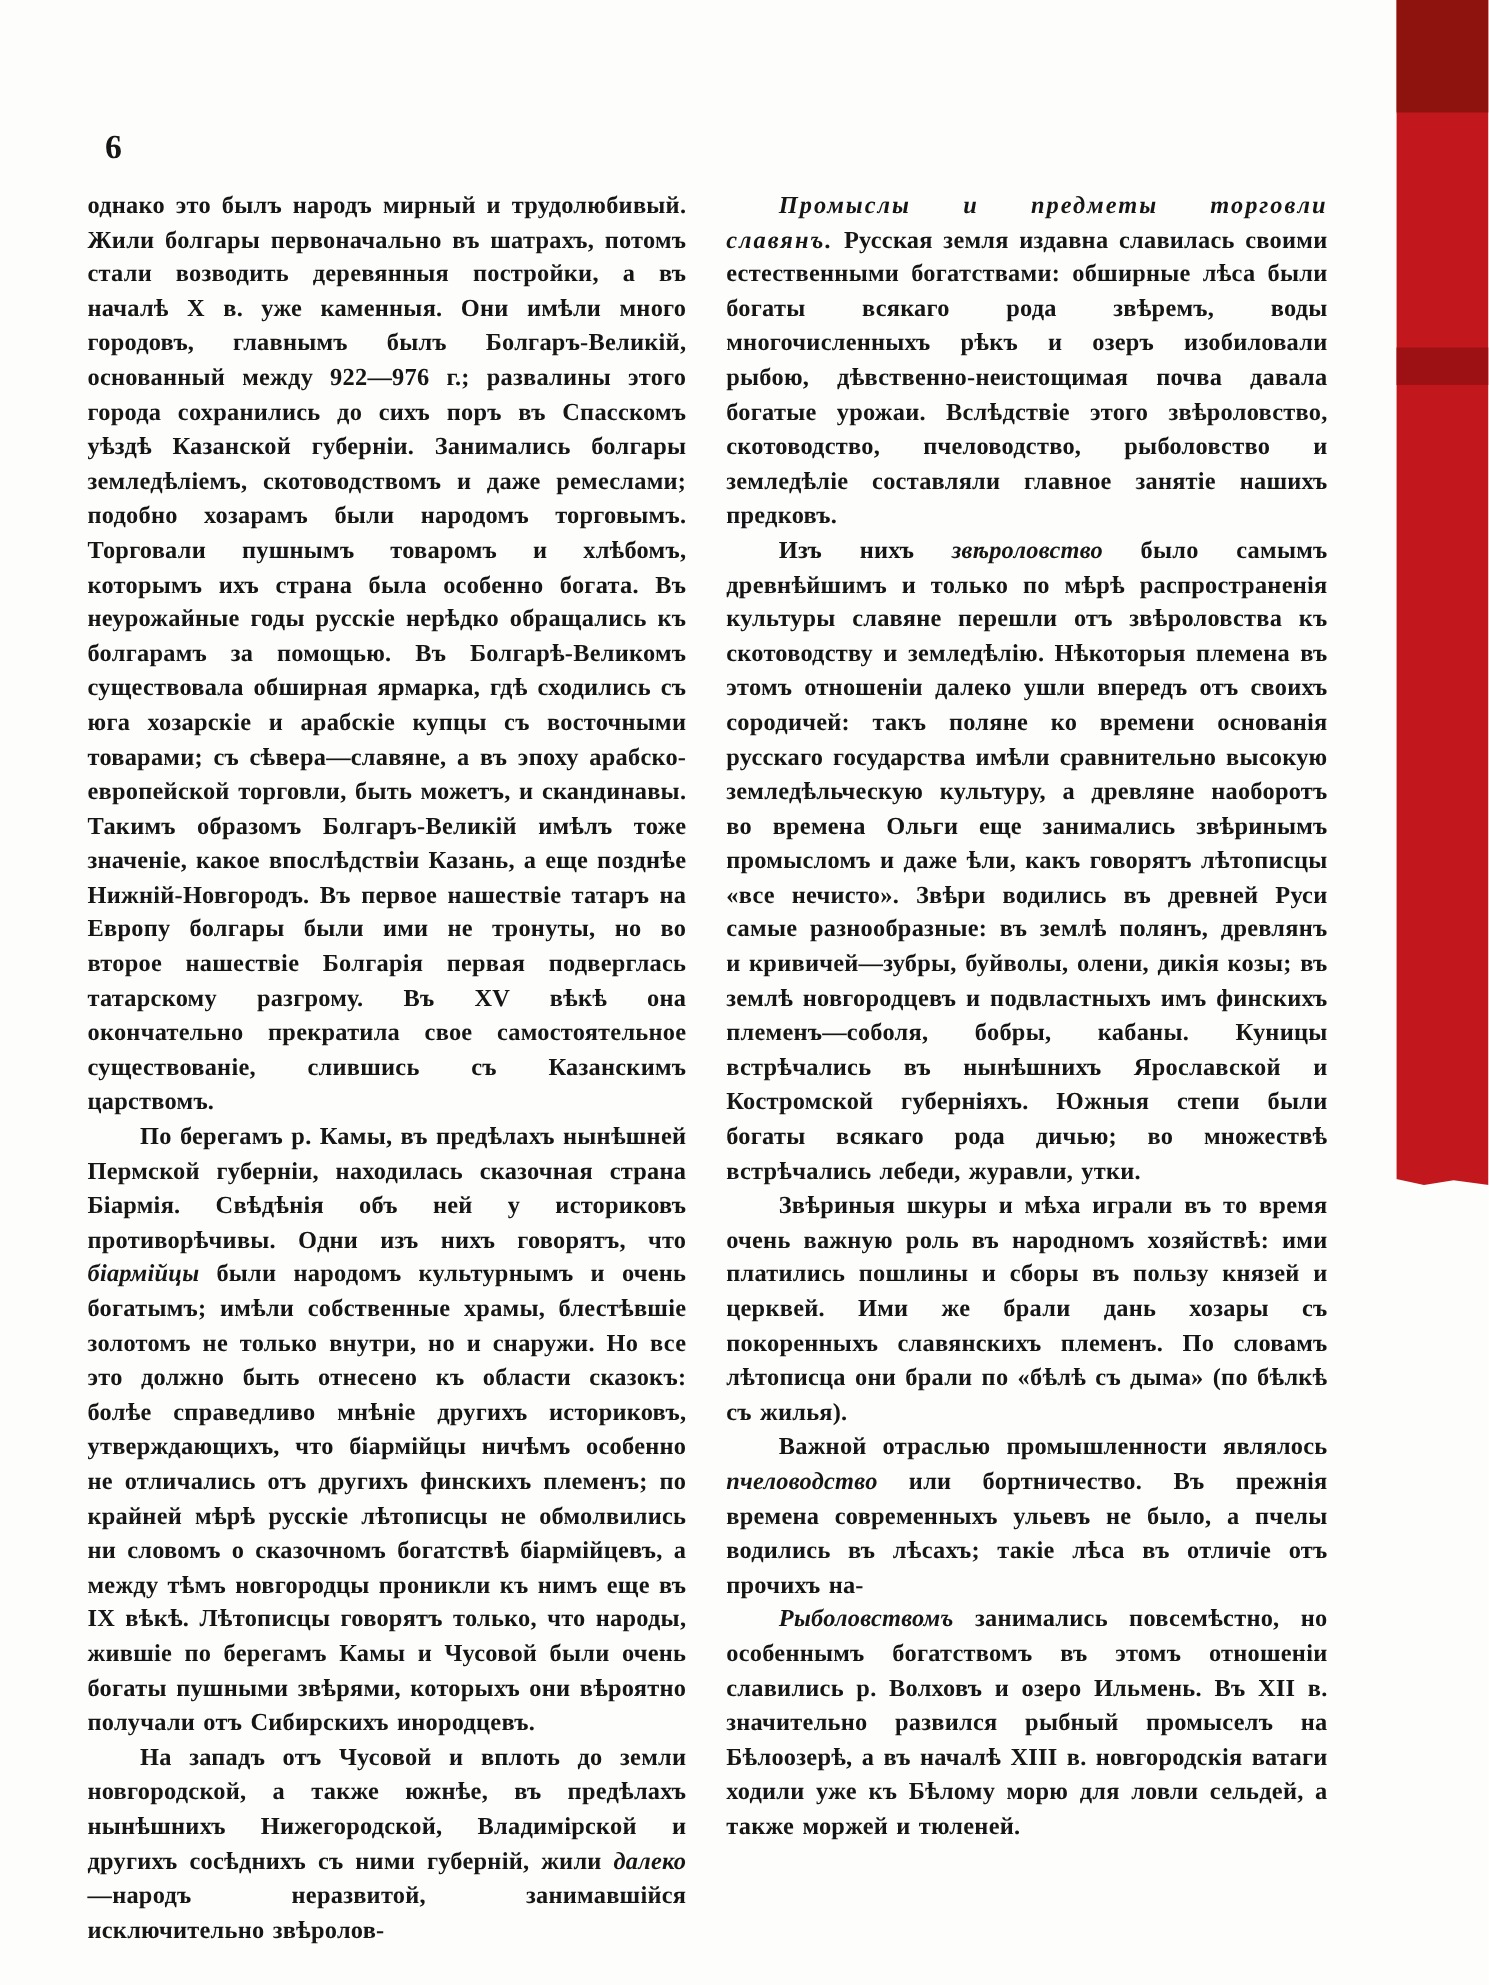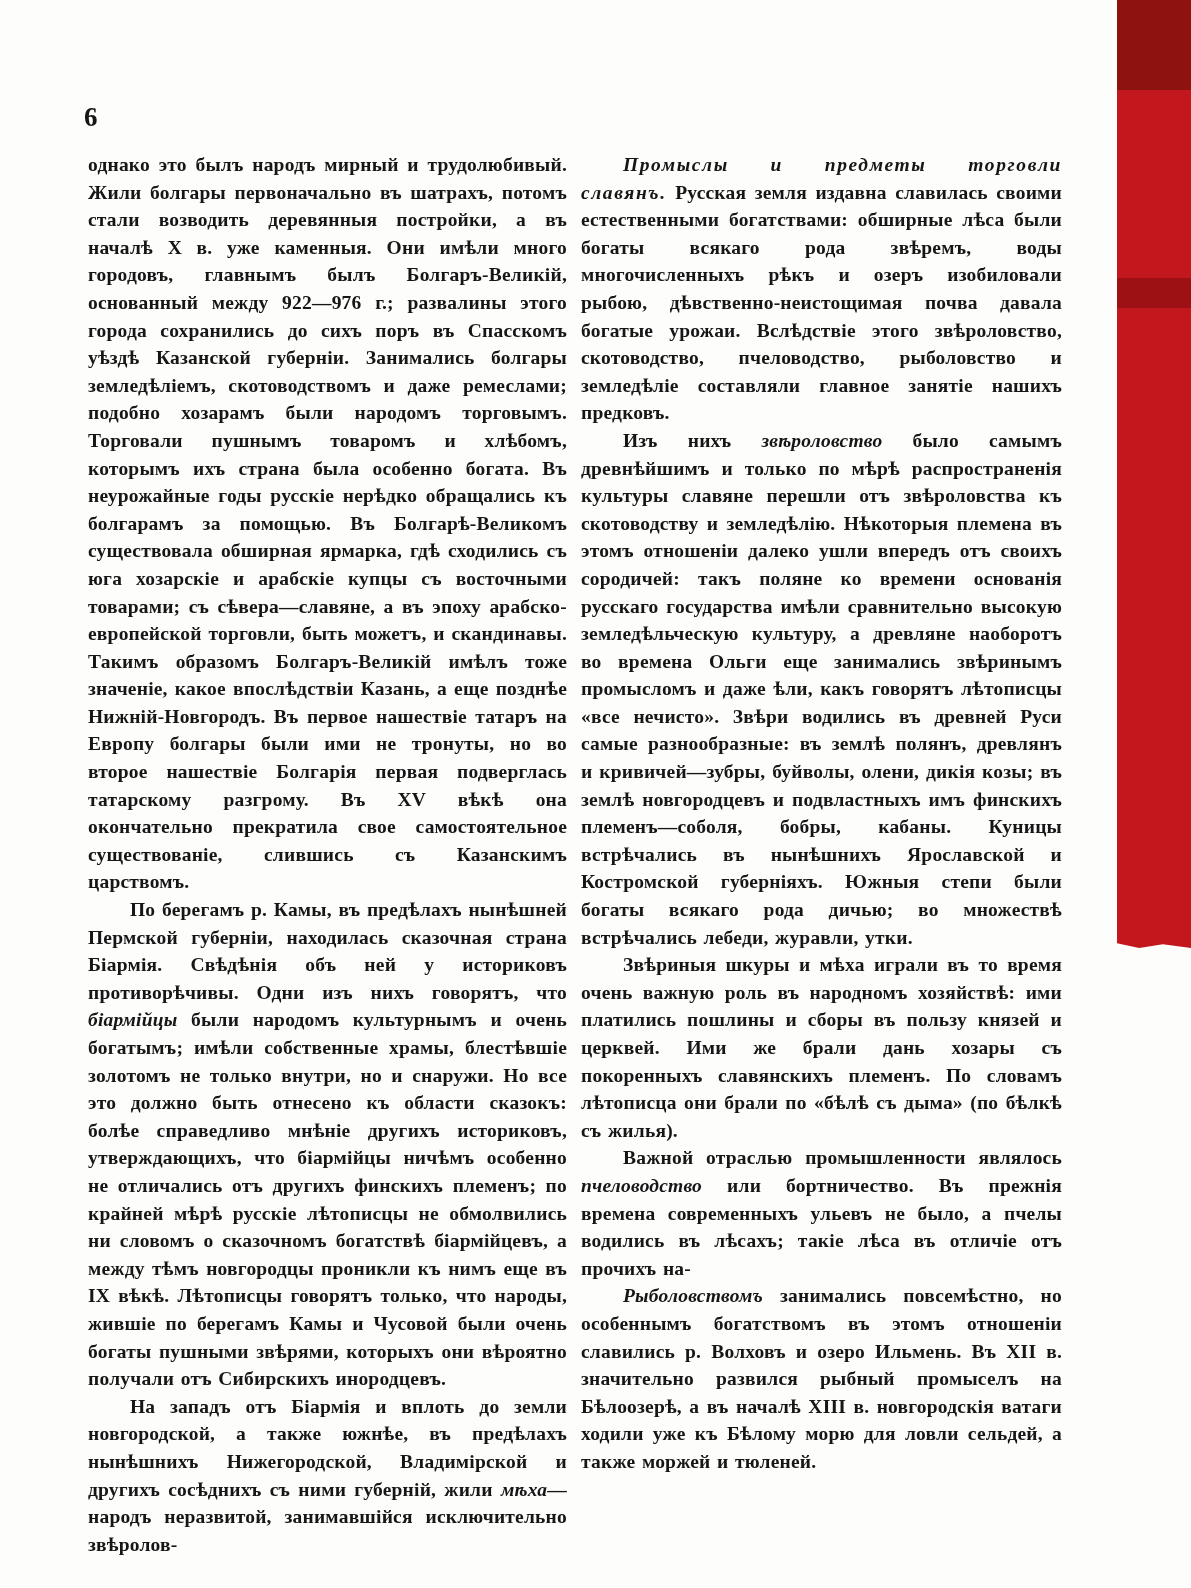--- a/index.html
+++ b/index.html
@@ -27,21 +27,21 @@
   .column {
     position: absolute;
     top: 151px;
     font-size: 19.5px;
     line-height: 27.6px;
     font-weight: 700;
     text-align: justify;
     letter-spacing: 0.2px;
     word-spacing: 1.5px;
   }
-  .column-left  { left: 88px;  width: 479px; }
+  .column-left  { left: 70px;  width: 479px; }
   .column-right { left: 581px; width: 481px; }
   .para { margin: 0; }
   .para.indent { text-indent: 42px; }
   .run-italic { font-style: italic; }
   .run-spread { font-style: italic; letter-spacing: 1.6px; word-spacing: 6px; }
   .edge-stripe {
     position: absolute;
     top: 0;
     right: 0;
     width: 74px;
@@ -51,21 +51,21 @@
   .stripe-band { position: absolute; left: 0; width: 100%; }
 </style>
 </head>
 <body>
 
 <div class="page">
   <div class="page-number">6</div>
   <div class="column column-left">
       <p class="para"><span class="run-regular">однако это былъ народъ мирный и трудолюбивый. Жили болгары первоначально въ шатрахъ, потомъ стали возводить деревянныя постройки, а въ началѣ X в. уже каменныя. Они имѣли много городовъ, главнымъ былъ Болгаръ-Великій, основанный между 922—976 г.; развалины этого города сохранились до сихъ поръ въ Спасскомъ уѣздѣ Казанской губерніи. Занимались болгары земледѣліемъ, скотоводствомъ и даже ремеслами; подобно хозарамъ были народомъ торговымъ. Торговали пушнымъ товаромъ и хлѣбомъ, которымъ ихъ страна была особенно богата. Въ неурожайные годы русскіе нерѣдко обращались къ болгарамъ за помощью. Въ Болгарѣ-Великомъ существовала обширная ярмарка, гдѣ сходились съ юга хозарскіе и арабскіе купцы съ восточными товарами; съ сѣвера—славяне, а въ эпоху арабско-европейской торговли, быть можетъ, и скандинавы. Такимъ образомъ Болгаръ-Великій имѣлъ тоже значеніе, какое впослѣдствіи Казань, а еще позднѣе Нижній-Новгородъ. Въ первое нашествіе татаръ на Европу болгары были ими не тронуты, но во второе нашествіе Болгарія первая подверглась татарскому разгрому. Въ XV вѣкѣ она окончательно прекратила свое самостоятельное существованіе, слившись съ Казанскимъ царствомъ.</span></p>
       <p class="para indent"><span class="run-regular">По берегамъ р. Камы, въ предѣлахъ нынѣшней Пермской губерніи, находилась сказочная страна Біармія. Свѣдѣнія объ ней у историковъ противорѣчивы. Одни изъ нихъ говорятъ, что </span><span class="run-italic">біармійцы</span><span class="run-regular"> были народомъ культурнымъ и очень богатымъ; имѣли собственные храмы, блестѣвшіе золотомъ не только внутри, но и снаружи. Но все это должно быть отнесено къ области сказокъ: болѣе справедливо мнѣніе другихъ историковъ, утверждающихъ, что біармійцы ничѣмъ особенно не отличались отъ другихъ финскихъ племенъ; по крайней мѣрѣ русскіе лѣтописцы не обмолвились ни словомъ о сказочномъ богатствѣ біармійцевъ, а между тѣмъ новгородцы проникли къ нимъ еще въ IX вѣкѣ. Лѣтописцы говорятъ только, что народы, жившіе по берегамъ Камы и Чусовой были очень богаты пушными звѣрями, которыхъ они вѣроятно получали отъ Сибирскихъ инородцевъ.</span></p>
-      <p class="para indent"><span class="run-regular">На западъ отъ Біармія и вплоть до земли новгородской, а также южнѣе, въ предѣлахъ нынѣшнихъ Нижегородской, Владимірской и другихъ сосѣднихъ съ ними губерній, жили </span><span class="run-italic">мѣха</span><span class="run-regular">—народъ неразвитой, занимавшійся исключительно звѣролов-</span></p>
+      <p class="para indent"><span class="run-regular">На западъ отъ Чусовой и вплоть до земли новгородской, а также южнѣе, въ предѣлахъ нынѣшнихъ Нижегородской, Владимірской и другихъ сосѣднихъ съ ними губерній, жили </span><span class="run-italic">далеко</span><span class="run-regular">—народъ неразвитой, занимавшійся исключительно звѣролов-</span></p>
     </div>
   <div class="column column-right">
       <p class="para indent"><span class="run-spread">Промыслы и предметы торговли славянъ.</span><span class="run-regular"> Русская земля издавна славилась своими естественными богатствами: обширные лѣса были богаты всякаго рода звѣремъ, воды многочисленныхъ рѣкъ и озеръ изобиловали рыбою, дѣвственно-неистощимая почва давала богатые урожаи. Вслѣдствіе этого звѣроловство, скотоводство, пчеловодство, рыболовство и земледѣліе составляли главное занятіе нашихъ предковъ.</span></p>
       <p class="para indent"><span class="run-regular">Изъ нихъ </span><span class="run-italic">звѣроловство</span><span class="run-regular"> было самымъ древнѣйшимъ и только по мѣрѣ распространенія культуры славяне перешли отъ звѣроловства къ скотоводству и земледѣлію. Нѣкоторыя племена въ этомъ отношеніи далеко ушли впередъ отъ своихъ сородичей: такъ поляне ко времени основанія русскаго государства имѣли сравнительно высокую земледѣльческую культуру, а древляне наоборотъ во времена Ольги еще занимались звѣринымъ промысломъ и даже ѣли, какъ говорятъ лѣтописцы «все нечисто». Звѣри водились въ древней Руси самые разнообразные: въ землѣ полянъ, древлянъ и кривичей—зубры, буйволы, олени, дикія козы; въ землѣ новгородцевъ и подвластныхъ имъ финскихъ племенъ—соболя, бобры, кабаны. Куницы встрѣчались въ нынѣшнихъ Ярославской и Костромской губерніяхъ. Южныя степи были богаты всякаго рода дичью; во множествѣ встрѣчались лебеди, журавли, утки.</span></p>
       <p class="para indent"><span class="run-regular">Звѣриныя шкуры и мѣха играли въ то время очень важную роль въ народномъ хозяйствѣ: ими платились пошлины и сборы въ пользу князей и церквей. Ими же брали дань хозары съ покоренныхъ славянскихъ племенъ. По словамъ лѣтописца они брали по «бѣлѣ съ дыма» (по бѣлкѣ съ жилья).</span></p>
       <p class="para indent"><span class="run-regular">Важной отраслью промышленности являлось </span><span class="run-italic">пчеловодство</span><span class="run-regular"> или бортничество. Въ прежнія времена современныхъ ульевъ не было, а пчелы водились въ лѣсахъ; такіе лѣса въ отличіе отъ прочихъ на-</span></p>
       <p class="para indent"><span class="run-italic">Рыболовствомъ</span><span class="run-regular"> занимались повсемѣстно, но особеннымъ богатствомъ въ этомъ отношеніи славились р. Волховъ и озеро Ильмень. Въ XII в. значительно развился рыбный промыселъ на Бѣлоозерѣ, а въ началѣ XIII в. новгородскія ватаги ходили уже къ Бѣлому морю для ловли сельдей, а также моржей и тюленей.</span></p>
     </div>
   <div class="edge-stripe" style="background: rgb(194, 24, 29);">
     <div class="stripe-band" style="top: 0px; height: 90px; background: rgb(142, 18, 14);"></div>

